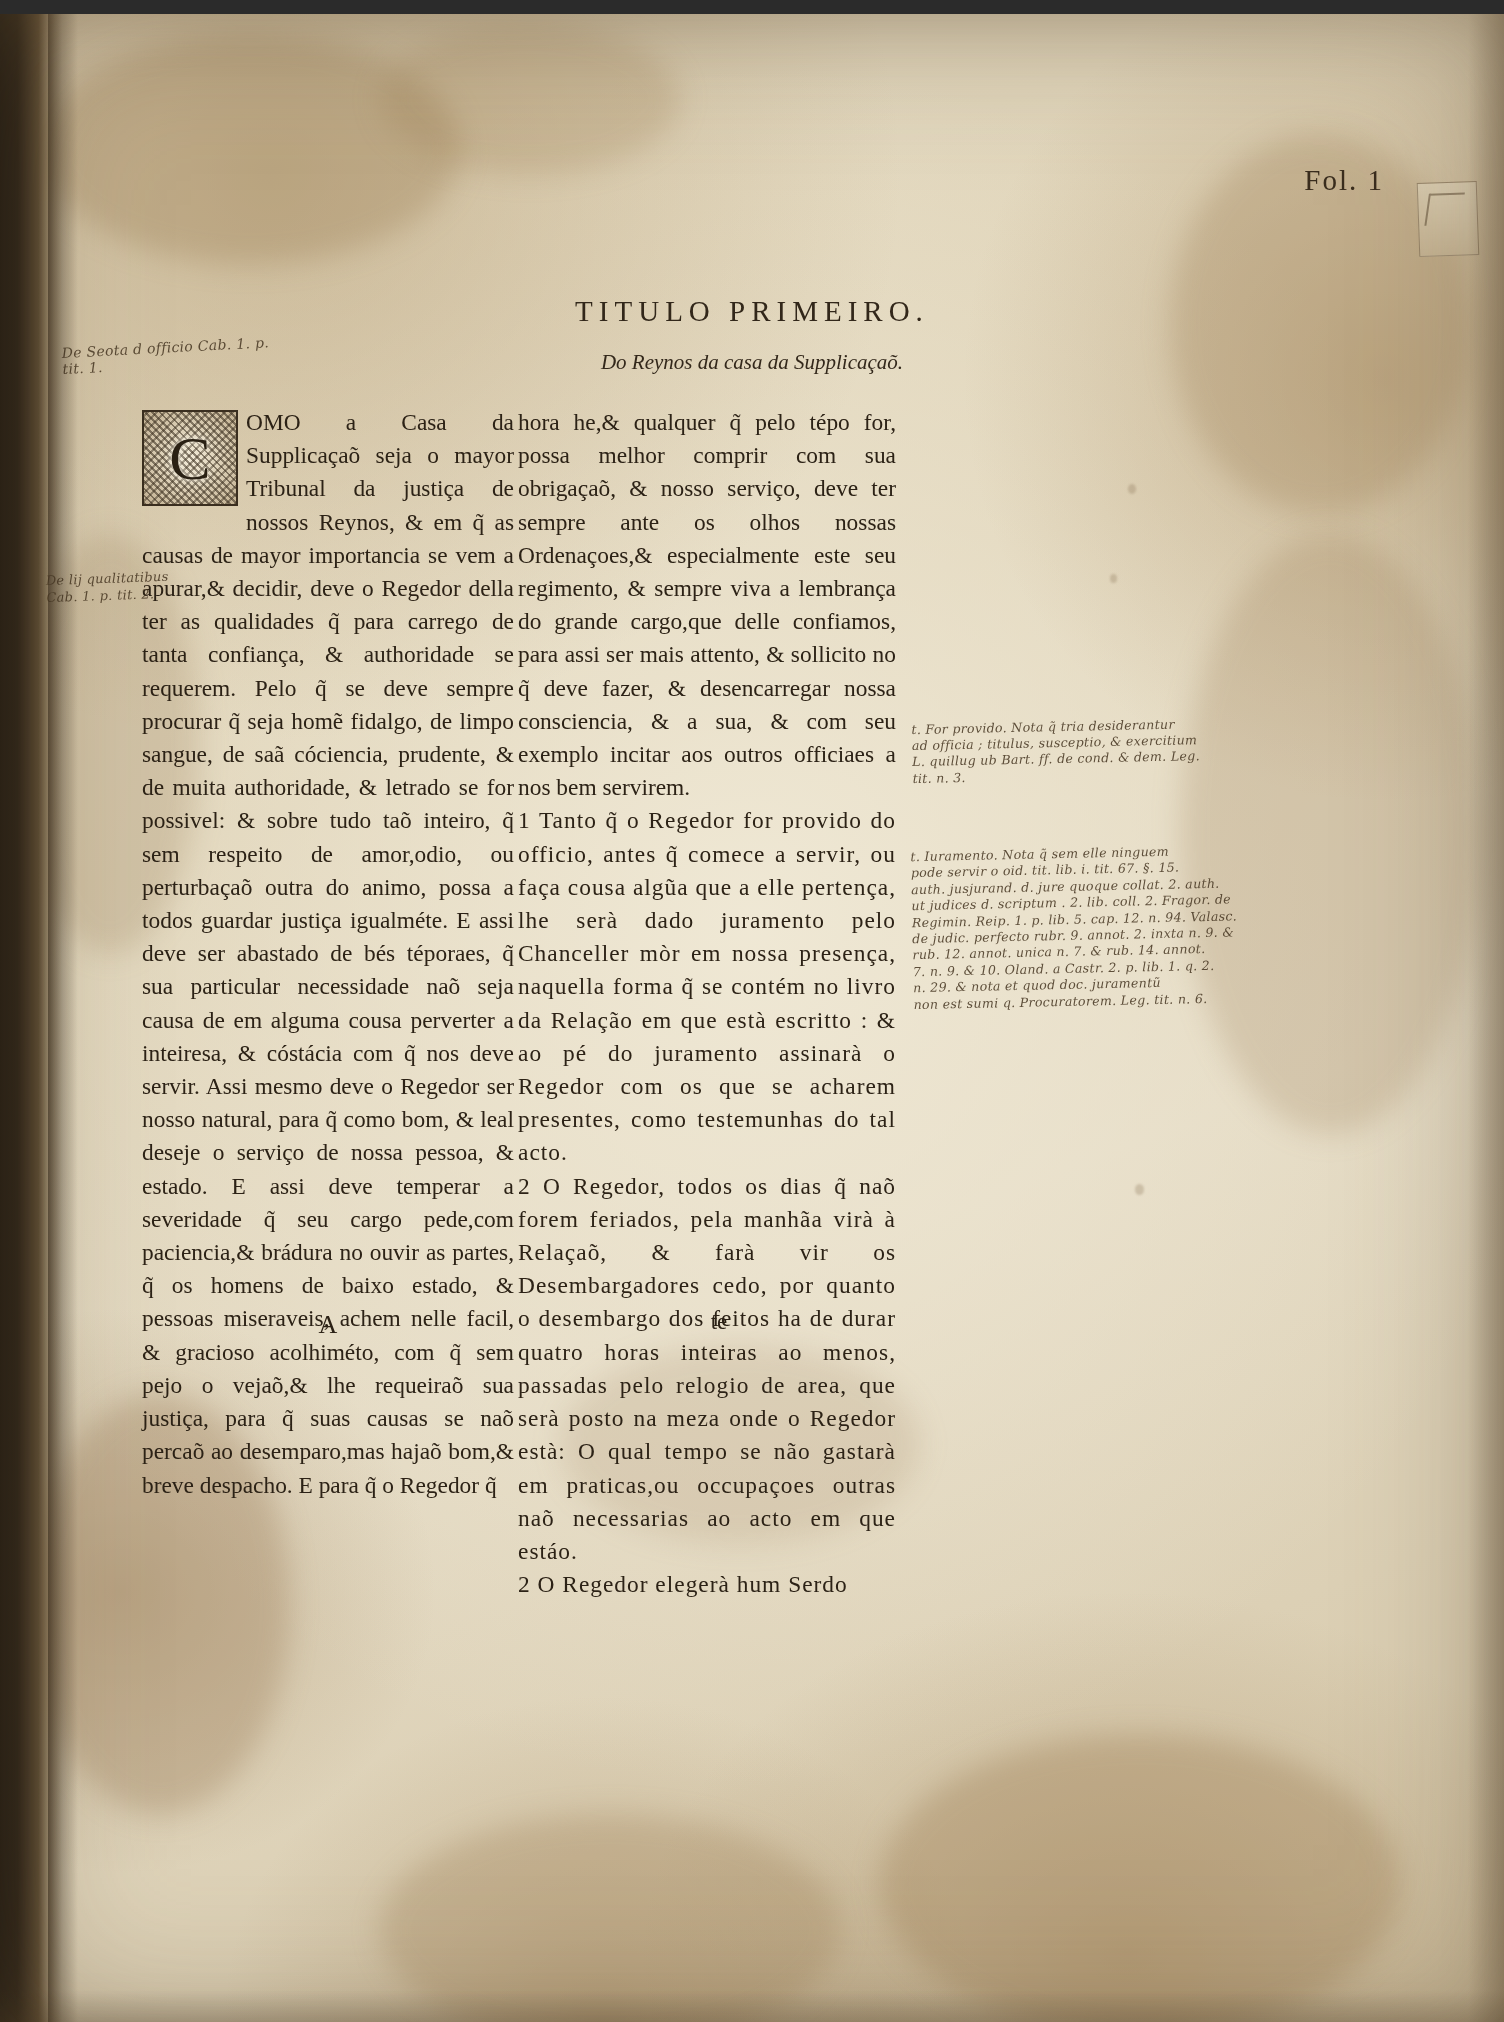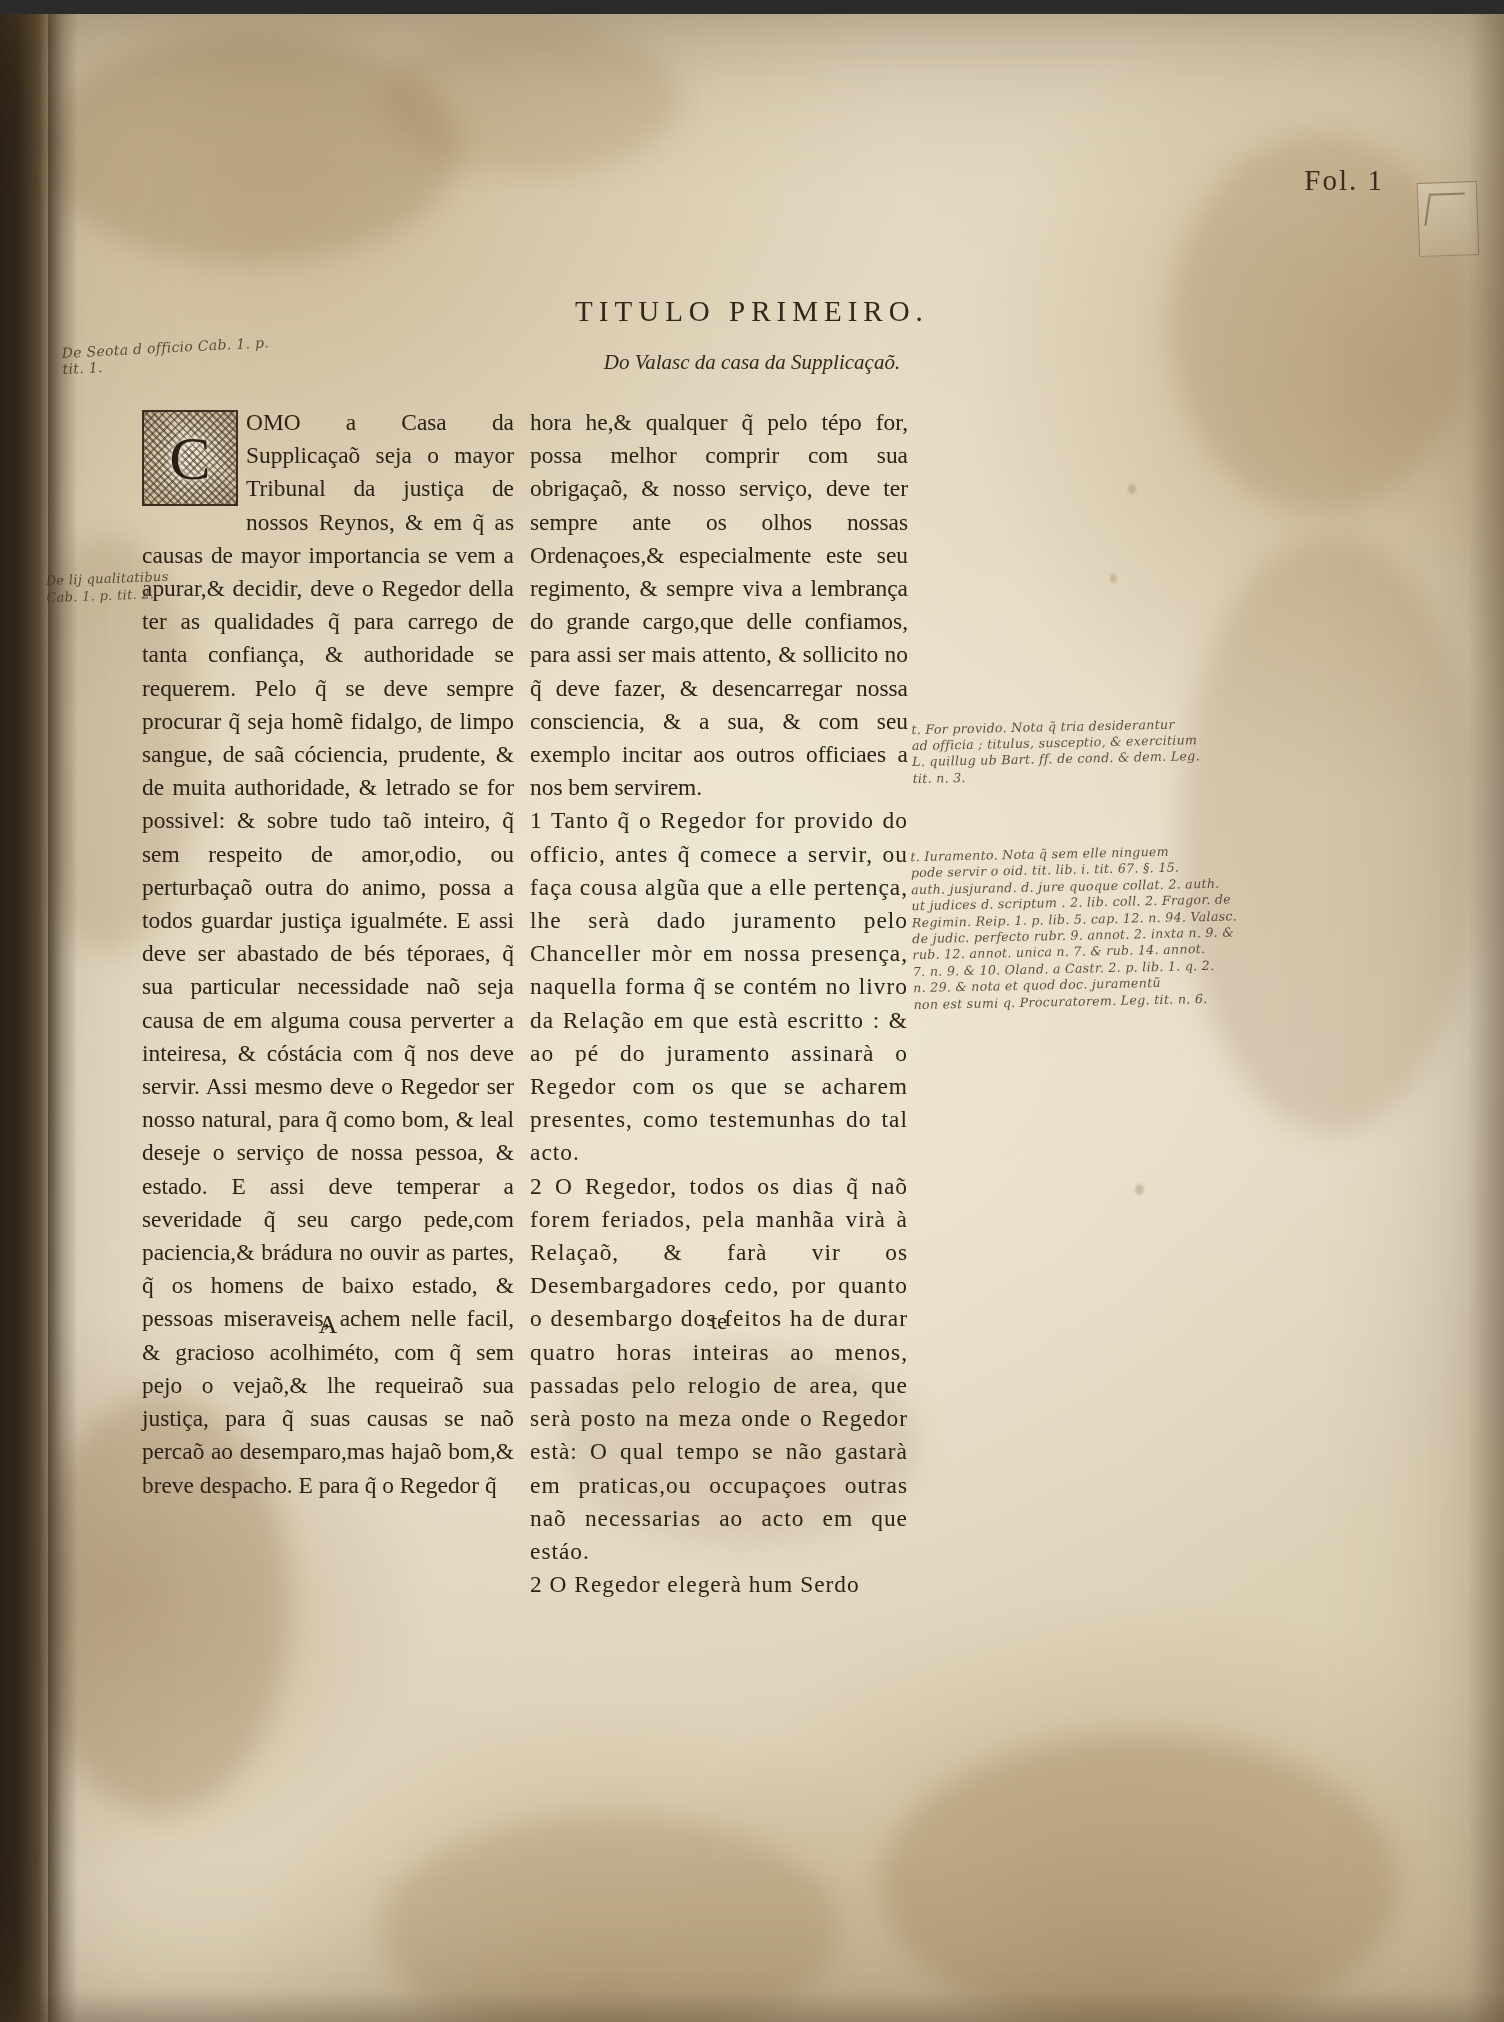--- a/index.html
+++ b/index.html
@@ -120,21 +120,21 @@
 
   .col {
     position: absolute;
     top: 392px;
     font-size: 23.4px;
     line-height: 33.2px;
     text-align: justify;
     color: #2c2216;
   }
   .col-left { left: 142px; width: 372px; }
-  .col-right { left: 530px; width: 378px; }
+  .col-right { left: 518px; width: 378px; }
 
   .dropcap {
     float: left;
     width: 96px;
     height: 96px;
     margin: 4px 8px 0 0;
     box-sizing: border-box;
     border: 2px solid #3a2e1f;
     background:
       repeating-linear-gradient(45deg, rgba(60,48,32,0.55) 0 2px, rgba(255,255,255,0) 2px 5px),
@@ -253,21 +253,21 @@
   <div class="fiber" style="left:1110px;top:560px;width:7px;height:9px;"></div>
   <div class="fiber" style="left:1135px;top:1170px;width:9px;height:11px;"></div>
 
   <div class="corner-mark"></div>
 
   <div class="content">
 
     <div class="folio">Fol. 1</div>
 
     <div class="title-line3">TITULO PRIMEIRO.</div>
-    <div class="subtitle">Do Valasc da casa da Supplicaçaõ.</div>
+    <div class="subtitle">Do Reynos da casa da Supplicaçaõ.</div>
 
     <div class="col col-left">
       <span class="dropcap">C</span>
       <p class="para">OMO a Casa da Supplicaçaõ seja o mayor Tribunal da justiça de nossos Reynos, &amp; em q̃ as causas de mayor importancia se vem a apurar,&amp; decidir, deve o Regedor della ter as qualidades q̃ para carrego de tanta confiança, &amp; authoridade se requerem.  Pelo q̃ se deve sempre procurar q̃ seja homẽ fidalgo, de limpo sangue, de saã cóciencia, prudente, &amp; de muita authoridade, &amp; letrado se for possivel: &amp; sobre tudo taõ inteiro, q̃ sem respeito de amor,odio, ou perturbaçaõ outra do animo, possa a todos guardar justiça igualméte. E assi deve ser abastado de bés téporaes, q̃ sua particular necessidade naõ seja causa de em alguma cousa perverter a inteiresa, &amp; cóstácia com q̃ nos deve servir. Assi mesmo deve o Regedor ser nosso natural, para q̃ como bom, &amp; leal deseje o serviço de nossa pessoa, &amp; estado. E assi deve temperar a severidade q̃ seu cargo pede,com paciencia,&amp; brádura no ouvir as partes, q̃ os homens de baixo estado, &amp; pessoas miseraveis, achem nelle facil, &amp; gracioso acolhiméto, com q̃ sem pejo o vejaõ,&amp; lhe requeiraõ sua justiça, para q̃ suas causas se naõ percaõ ao desemparo,mas hajaõ bom,&amp; breve despacho.  E para q̃ o Regedor q̃</p>
     </div>
 
     <div class="col col-right">
       <p class="para">hora he,&amp; qualquer q̃ pelo tépo for, possa melhor comprir com sua obrigaçaõ, &amp; nosso serviço, deve ter sempre ante os olhos nossas Ordenaçoes,&amp; especialmente este seu regimento, &amp; sempre viva a lembrança do grande cargo,que delle confiamos, para assi ser mais attento, &amp; sollicito no q̃ deve fazer, &amp; desencarregar nossa consciencia, &amp; a sua, &amp; com seu exemplo incitar aos outros officiaes a nos bem servirem.</p>
       <p class="para numlead">1  Tanto q̃ o Regedor for provido do officio, antes q̃ comece a servir, ou faça cousa algũa que a elle pertença, lhe  serà dado juramento pelo Chanceller mòr em nossa presença, naquella forma q̃ se contém no livro da Relação em que està escritto :  &amp; ao pé do juramento assinarà o Regedor com os que se acharem presentes, como testemunhas do tal acto.</p>
       <p class="para numlead">2  O Regedor, todos os dias q̃ naõ forem feriados, pela manhãa virà à Relaçaõ, &amp; farà vir os Desembargadores cedo, por quanto o desembargo dos feitos ha de durar quatro horas inteiras ao menos, passadas pelo relogio de area, que serà posto na meza onde o Regedor està: O qual tempo se não gastarà em praticas,ou occupaçoes outras naõ necessarias ao acto em que estáo.</p>

